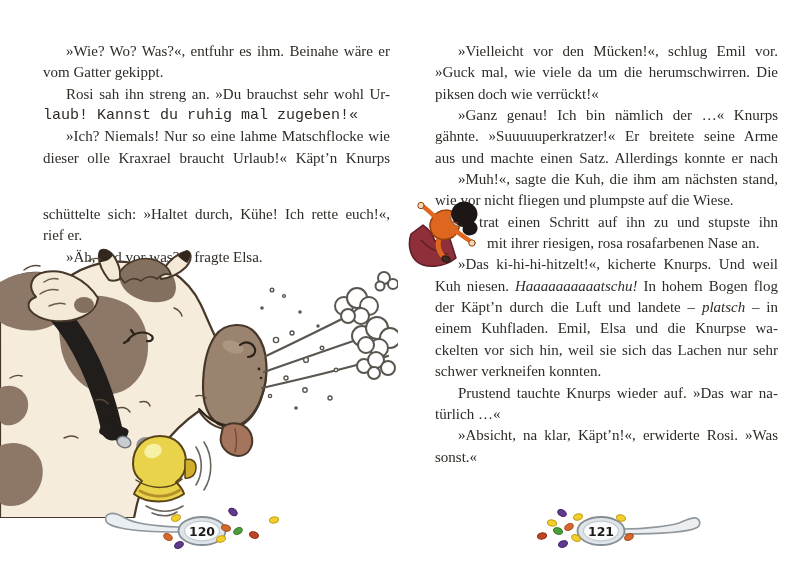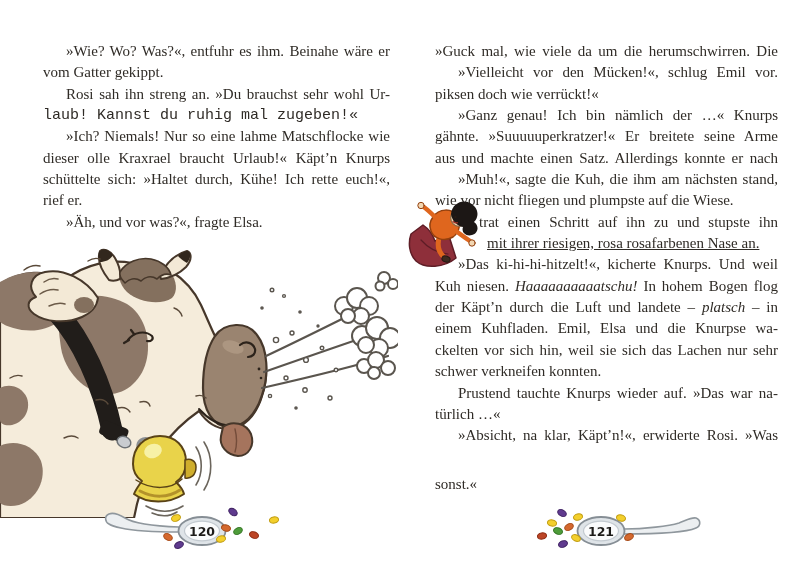--- a/index.html
+++ b/index.html
@@ -26,21 +26,21 @@
 
   <section class="page" id="page-left">
 
     <div class="textblock" id="left-text">
         <div class="line" style="padding-left: 23px; word-spacing: 1.58594px;"><span><span>»Wie? Wo? Was?«, entfuhr es ihm. Beinahe wäre er</span></span></div>
         <div class="line" style="padding-left: 0px;"><span><span>vom Gatter gekippt.</span></span></div>
         <div class="line" style="padding-left: 23px; word-spacing: 1.87153px;"><span><span>Rosi sah ihn streng an. »Du brauchst sehr wohl Ur-</span></span></div>
         <div class="line" style="padding-left: 0px; font-family: Liberation Mono, monospace;"><span><span>laub! Kannst du ruhig mal zugeben!«</span></span></div>
         <div class="line" style="padding-left: 23px; word-spacing: 1.12277px;"><span><span>»Ich? Niemals! Nur so eine lahme Matschflocke wie</span></span></div>
         <div class="line" style="padding-left: 0px; word-spacing: 4.79688px;"><span><span>dieser olle Kraxrael braucht Urlaub!« Käpt’n Knurps</span></span></div>
-        <div class="line" style="padding-left: 0px; word-spacing: 3.57589px;"><span><span>schüttelte sich: »Haltet durch, Kühe! Ich rette euch!«,</span></span></div>
+        <div class="line" style="padding-left: 0px; word-spacing: 3.57589px; margin-top: 35px;"><span><span>schüttelte sich: »Haltet durch, Kühe! Ich rette euch!«,</span></span></div>
         <div class="line" style="padding-left: 0px;"><span><span>rief er.</span></span></div>
         <div class="line" style="padding-left: 23px;"><span><span>»Äh, und vor was?«, fragte Elsa.</span></span></div>
       </div>
 
     <svg class="illu" style="left:0;top:248px;" width="398" height="270" viewBox="0 0 398 270">
       <g stroke-linecap="round" stroke-linejoin="round">
 
         <path fill="#f5ecdb" stroke="#46372a" stroke-width="2.2" d="M 0,36 C 22,22 46,22 66,31 C 86,16 110,11 132,15 C 147,13 161,16 171,23 C 185,32 195,44 201,57 C 207,70 211,80 215,88 C 226,77 246,77 256,89 C 267,102 269,128 262,148 C 256,168 243,181 228,181 C 215,181 205,172 199,163 C 186,172 172,185 161,200 C 150,216 142,236 137,256 L 134,270 L 0,270 Z"></path>
 
         <path fill="#8d7868" d="M 0,34 C 22,21 48,21 68,32 C 74,36 78,42 80,48 C 74,66 58,78 38,82 C 24,84 8,80 0,74 Z"></path>
@@ -177,40 +177,40 @@
           <ellipse cx="121" cy="36" rx="4.6" ry="3.1" transform="rotate(-15 121 36)" fill="#f3cf2c" stroke="#c19d12" stroke-width="1"></ellipse>
           <ellipse cx="68" cy="34" rx="4.6" ry="3.1" transform="rotate(30 68 34)" fill="#d4682e" stroke="#a64a18" stroke-width="1"></ellipse>
           <ellipse cx="79" cy="42" rx="4.6" ry="3.1" transform="rotate(-25 79 42)" fill="#5f3a8e" stroke="#402363" stroke-width="1"></ellipse>
         </g>
     </svg>
   </section>
 
   <section class="page" id="page-right">
 
     <div class="textblock" id="right-text">
+        <div class="line" style="padding-left: 23px; word-spacing: 5.57552px;"><span><span>»Vielleicht vor den Mücken!«, schlug Emil vor.</span></span></div>
         <div class="line" style="padding-left: 0px; word-spacing: 2.67969px;"><span><span>»Guck mal, wie viele da um die herumschwirren. Die</span></span></div>
-        <div class="line" style="padding-left: 23px; word-spacing: 5.57552px;"><span><span>»Vielleicht vor den Mücken!«, schlug Emil vor.</span></span></div>
         <div class="line" style="padding-left: 0px;"><span><span>piksen doch wie verrückt!«</span></span></div>
         <div class="line" style="padding-left: 23px; word-spacing: 5.90402px;"><span><span>»Ganz genau! Ich bin nämlich der …« Knurps</span></span></div>
         <div class="line" style="padding-left: 0px; word-spacing: 6.12188px;"><span><span>gähnte. »Suuuuuperkratzer!« Er breitete seine Arme</span></span></div>
         <div class="line" style="padding-left: 0px; word-spacing: 2.73047px;"><span><span>aus und machte einen Satz. Allerdings konnte er nach</span></span></div>
         <div class="line" style="padding-left: 23px; word-spacing: 1.41406px;"><span><span>»Muh!«, sagte die Kuh, die ihm am nächsten stand,</span></span></div>
         <div class="line" style="padding-left: 0px;"><span><span>wie vor nicht fliegen und plumpste auf die Wiese.</span></span></div>
         <div class="line" style="padding-left: 44px; word-spacing: 5.08984px;"><span><span>trat einen Schritt auf ihn zu und stupste ihn</span></span></div>
-        <div class="line" style="padding-left: 52px; text-decoration: underline;"><span><span>mit ihrer riesigen, rosa rosafarbenen Nase an.</span></span></div>
+        <div class="line" style="padding-left: 52px;"><span><span>mit ihrer riesigen, rosa rosafarbenen Nase an.</span></span></div>
         <div class="line" style="padding-left: 23px; word-spacing: 3.76562px;"><span><span>»Das ki-hi-hi-hitzelt!«, kicherte Knurps. Und weil</span></span></div>
         <div class="line" style="padding-left: 0px; word-spacing: 2.23958px;"><span><span>Kuh niesen. </span><span class="ital">Haaaaaaaaaatschu!</span><span> In hohem Bogen flog</span></span></div>
         <div class="line" style="padding-left: 0px; word-spacing: 3.05625px;"><span><span>der Käpt’n durch die Luft und landete – </span><span class="ital">platsch</span><span> – in</span></span></div>
         <div class="line" style="padding-left: 0px; word-spacing: 5.73661px;"><span><span>einem Kuhfladen. Emil, Elsa und die Knurpse wa-</span></span></div>
         <div class="line" style="padding-left: 0px; word-spacing: 1.93437px;"><span><span>ckelten vor sich hin, weil sie sich das Lachen nur sehr</span></span></div>
         <div class="line" style="padding-left: 0px;"><span><span>schwer verkneifen konnten.</span></span></div>
         <div class="line" style="padding-left: 23px; word-spacing: 2.51339px;"><span><span>Prustend tauchte Knurps wieder auf. »Das war na-</span></span></div>
         <div class="line" style="padding-left: 0px;"><span><span>türlich …«</span></span></div>
         <div class="line" style="padding-left: 23px; word-spacing: 3.36979px;"><span><span>»Absicht, na klar, Käpt’n!«, erwiderte Rosi. »Was</span></span></div>
-        <div class="line" style="padding-left: 0px; margin-top: 27px;"><span><span>sonst.«</span></span></div>
+        <div class="line" style="padding-left: 0px;"><span><span>sonst.«</span></span></div>
       </div>
 
     <svg class="illu" style="left:8px;top:196px;" width="70" height="72" viewBox="0 0 70 72">
       <g stroke-linecap="round" stroke-linejoin="round">
         <path fill="#8e2f3a" stroke="#5e1d26" stroke-width="1.5" d="M 3,38 L 15,29 C 21,33 25,39 27,45 L 41,40 L 48,62 C 36,72 17,73 8,65 C 1,58 0,47 3,38 Z"></path>
         <path stroke="#5e1d26" stroke-width="1.2" fill="none" d="M 13,44 C 20,52 30,57 40,58"></path>
         <path stroke="#df661e" stroke-width="5" fill="none" d="M 31,42 C 29,50 31,56 35,60"></path>
         <ellipse cx="38" cy="63" rx="4.2" ry="3" fill="#3c2b20" stroke="#241812" transform="rotate(20 38 63)"></ellipse>
         <path fill="#df661e" stroke="#93400e" stroke-width="1.5" d="M 25,21 C 31,12 44,12 49,20 C 53,27 52,36 45,41 C 36,46 26,43 23,35 C 21,30 22,25 25,21 Z"></path>
         <path stroke="#df661e" stroke-width="4.5" fill="none" d="M 27,21 C 22,16 18,12 14,10"></path>

